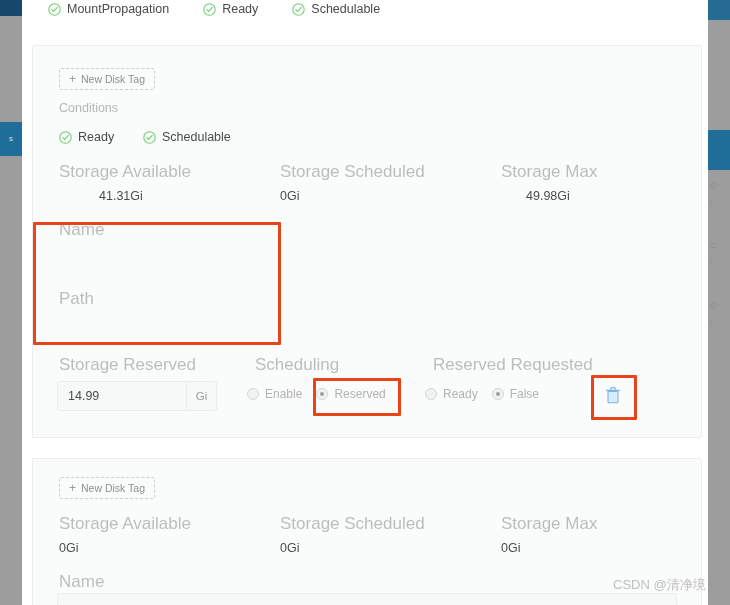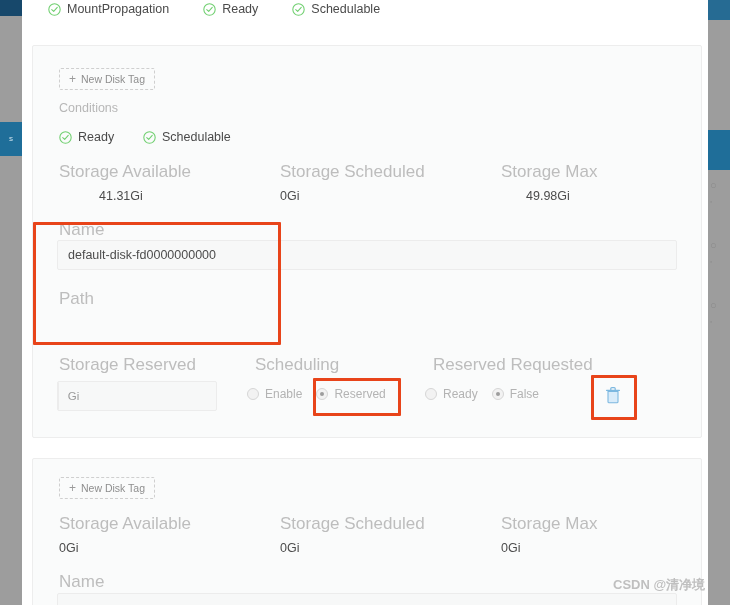--- a/index.html
+++ b/index.html
@@ -140,21 +140,20 @@
     border: 3px solid #e8441a;
     border-radius: 1px;
     pointer-events: none;
   }
 
   
   .watermark {
     position: absolute;
     font-size: 13px; color: #bfbfbf;
     white-space: nowrap;
-    font-weight: bold;
   }
 </style>
 </head>
 <body>
 
 <div id="root">
 
   <div class="edge-strip edge-left">
     <div class="edge-cap"></div>
     <div class="edge-active">s</div>
@@ -231,29 +230,29 @@
 
     <div class="field-label" style="left:26px;  top:116px;">Storage Available</div>
     <div class="field-label" style="left:247px; top:116px;">Storage Scheduled</div>
     <div class="field-label" style="left:468px; top:116px;">Storage Max</div>
 
     <div class="field-value" style="left:26px;  top:143px;margin-left:40px;">41.31Gi</div>
     <div class="field-value" style="left:247px; top:143px;">0Gi</div>
     <div class="field-value" style="left:493px; top:143px;">49.98Gi</div>
 
     <div class="field-label" style="left:26px; top:174px;">Name</div>
-    <div class="txt-input" style="left:24px; top:194px; width:620px;">default-disk-fd0000000000</div>
 
     <div class="field-label" style="left:26px; top:243px;">Path</div>
 
     <div class="field-label" style="left:26px;  top:309px;">Storage Reserved</div>
     <div class="field-label" style="left:222px; top:309px;">Scheduling</div>
     <div class="field-label" style="left:400px; top:309px;">Reserved Requested</div>
 
     <div class="num-wrap" style="left:24px; top:335px; width:160px;">
+      <div class="nv">14.99</div>
       <div class="unit">Gi</div>
     </div>
 
     <div class="radio-grp" style="left:214px; top:341px;">
       <div class="radio">
         <span class="dot"></span>
         <span class="rl">Enable</span>
       </div>
       <div class="radio on">
         <span class="dot"></span>

